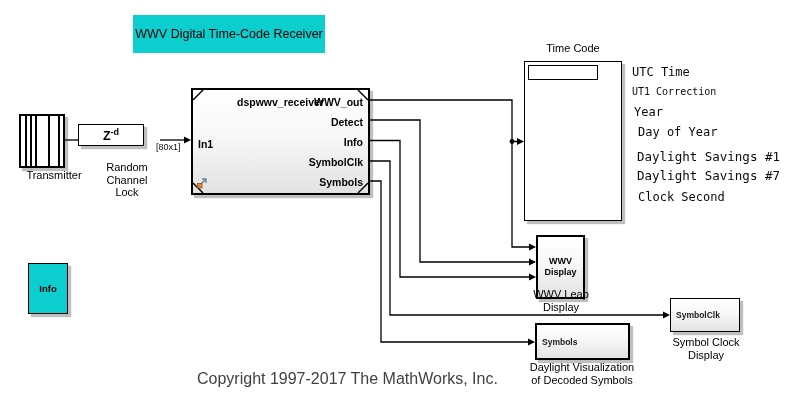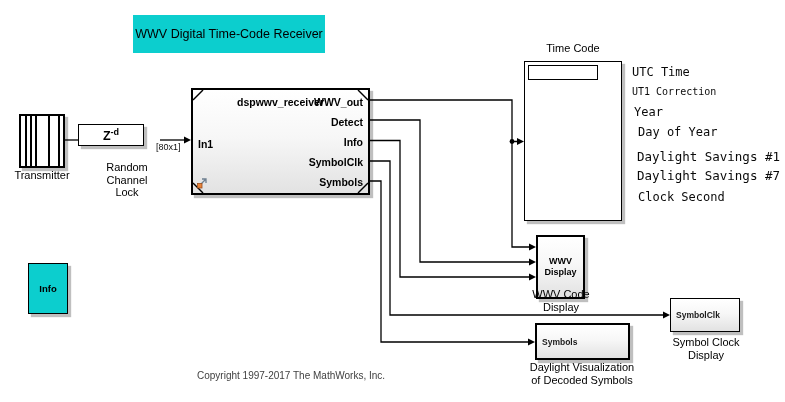--- a/index.html
+++ b/index.html
@@ -38,21 +38,21 @@
                     border:1px solid #000; background:#fff; }
   
   #wwvdisp { left:536px; top:235px; width:49px; height:64px; flex-direction:column;
              font-size:9px; line-height:1.25; }
   #streamviz { left:535px; top:323px; width:95px; height:37px; }
   #symclk { left:670px; top:298px; width:70px; height:34px; }
   .scope-port { position:absolute; left:5px; top:50%; transform:translateY(-50%);
                 font-size:8.5px; color:#1a1a1a; }
   
   #info { left:28px; top:263px; width:40px; height:51px; background:#0CCECE; font-size:9.5px; }
-  #copyright { left:197px; top:370px; font-size:10px; color:#414141; }
+  #copyright { left:197px; top:370px; font-size:16px; color:#414141; }
   #siglabel { left:156px; top:142px; font-size:9px; color:#111; }
   svg.layer { position:absolute; left:0; top:0; }
 </style>
 </head>
 <body>
 
 <div id="canvas">
 
   <svg class="layer" width="785" height="402" viewBox="0 0 785 402">
     <g stroke="#000" stroke-width="1.3" fill="none">
@@ -82,21 +82,21 @@
 
   <div id="transmitter" class="block">
     <span>
       <span class="txbar" style="left:4px"></span>
       <span class="txbar" style="left:9px"></span>
       <span class="txbar" style="left:14px"></span>
       <span class="txbar" style="left:27px"></span>
       <span class="txbar" style="left:37px"></span>
     </span>
   </div>
-  <div class="blabel" style="left:2px; top:169px; width:80px;">Transmitter</div>
+  <div class="blabel" style="left:14px; top:169px; width:80px;">Transmitter</div>
 
   <div id="delay" class="block center-flex">
     <span>
       <span>Z</span><sup>-d</sup>
     </span>
   </div>
   <div class="blabel" style="left:87px; top:161px; width:80px;">
     <span style="display:block">Random Channel</span>
     <span style="display:block">Lock</span>
   </div>
@@ -136,21 +136,21 @@
   <div class="mono" style="left:638px; top:125px; font-size:12px;">Day of Year</div>
   <div class="mono" style="left:637px; top:149px; font-size:12.5px;">Daylight Savings #1</div>
   <div class="mono" style="left:637px; top:168px; font-size:12.5px;">Daylight Savings #7</div>
   <div class="mono" style="left:638px; top:190px; font-size:12px;">Clock Second</div>
 
   <div id="wwvdisp" class="block thick grad center-flex">
     <span>WWV</span>
     <span>Display</span>
   </div>
   <div class="blabel" style="left:511px; top:288px; width:100px;">
-    <span style="display:block">WWV Code</span>
+    <span style="display:block">WWV Leap</span>
     <span style="display:block">Display</span>
   </div>
 
   <div id="streamviz" class="block thick grad">
     <span class="scope-port">Symbols</span>
   </div>
   <div class="blabel" style="left:512px; top:361px; width:140px;">
     <span style="display:block">Daylight Visualization</span>
     <span style="display:block">of Decoded Symbols</span>
   </div>

